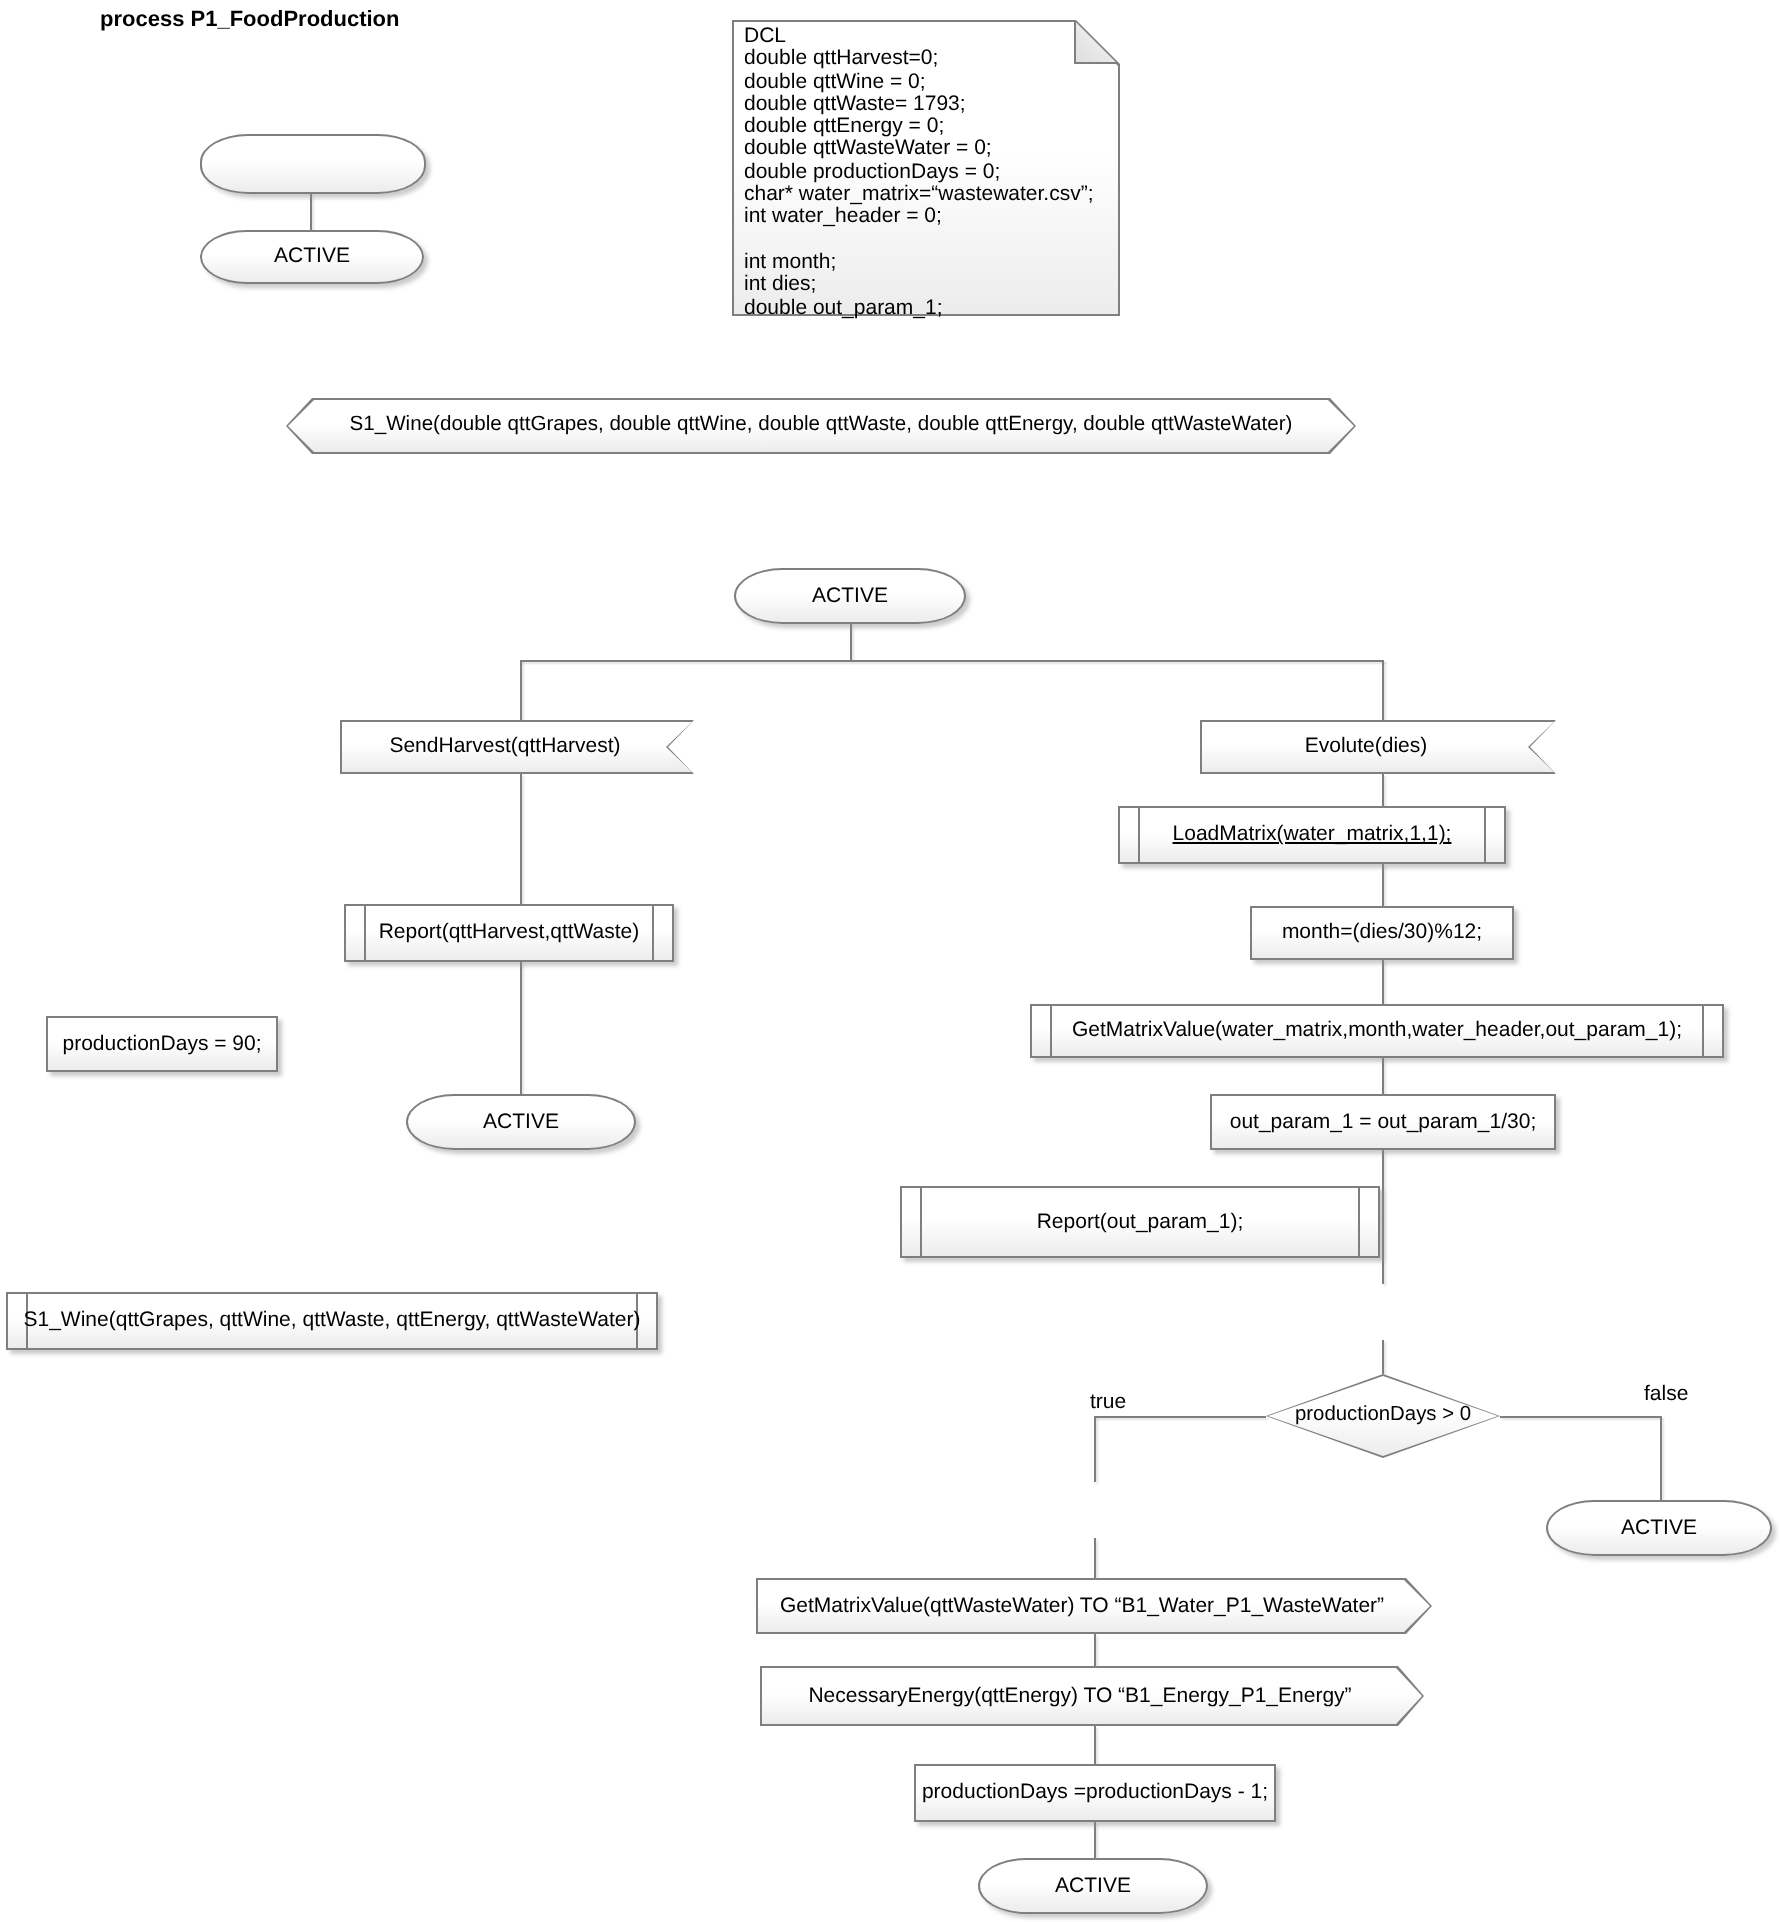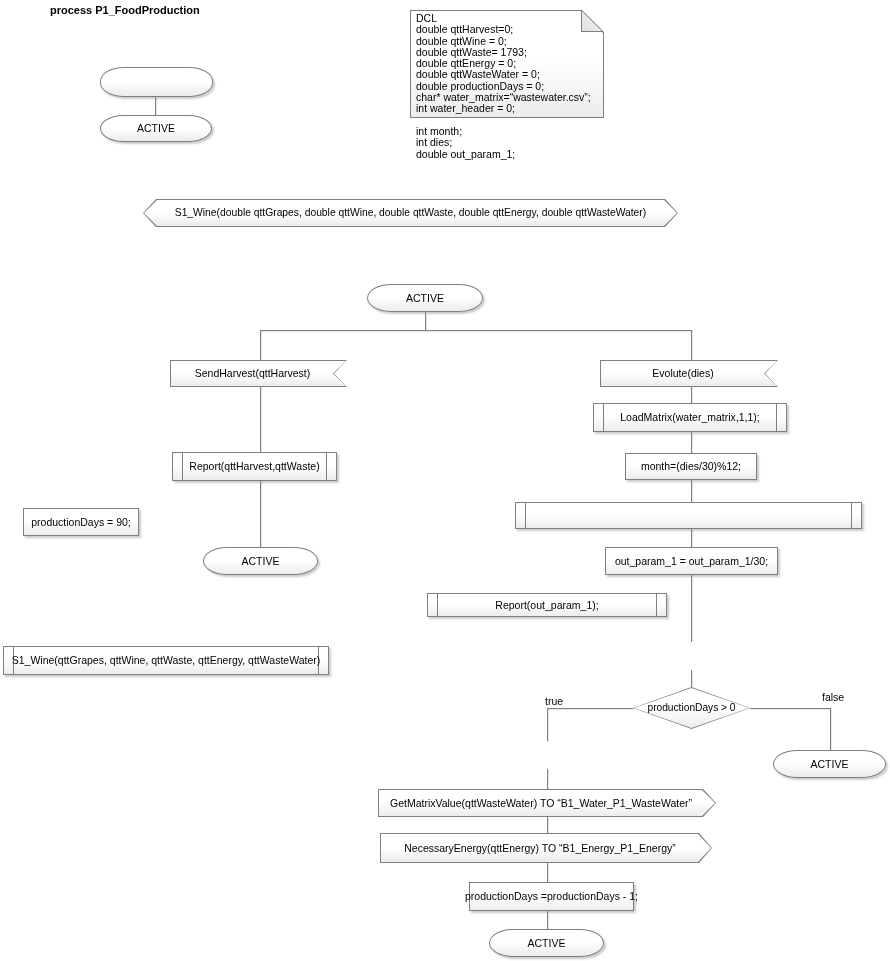--- a/index.html
+++ b/index.html
@@ -95,21 +95,21 @@
   <div class="branch-lbl" style="left:822px;top:691px;">false</div>
 
   <div class="node" style="left:100px;top:67px;width:113px;height:30px;">
     <div class="geo simple state"></div>
   </div>
   <div class="node" style="left:100px;top:115px;width:112px;height:27px;">
     <div class="geo simple state"></div>
     <span class="lbl">ACTIVE</span>
   </div>
 
-  <div class="node" style="left:366px;top:10px;width:194px;height:108px;align-items:flex-start;margin-left:44px;">
+  <div class="node" style="left:366px;top:10px;width:194px;height:148px;align-items:flex-start;">
     <div class="clipshape notecut">
         <div class="fill"></div>
       </div>
     <div class="fold" style="left:171px;">
         <div class="fill"></div>
       </div>
     <div class="note-lbl">DCL
 double qttHarvest=0;
 double qttWine = 0;
 double qttWaste= 1793;
@@ -158,40 +158,41 @@
     <span class="lbl">ACTIVE</span>
   </div>
 
   <div class="node" style="left:600px;top:360px;width:178px;height:27px;">
     <div class="clipshape in-r">
         <div class="fill"></div>
       </div>
     <span class="lbl" style="padding-right:12px;">Evolute(dies)</span>
   </div>
 
-  <div class="node" style="left:593px;top:403px;width:194px;height:29px;">
+  <div class="node" style="left:559px;top:403px;width:194px;height:29px;text-decoration:underline;">
     <div class="geo simple proc"></div>
     <span class="lbl">LoadMatrix(water_matrix,1,1);</span>
   </div>
 
   <div class="node" style="left:625px;top:453px;width:132px;height:27px;">
     <div class="geo simple"></div>
     <span class="lbl">month=(dies/30)%12;</span>
   </div>
 
   <div class="node" style="left:515px;top:502px;width:347px;height:27px;">
     <div class="geo simple proc"></div>
+    <span class="lbl">GetMatrixValue(water_matrix,month,water_header,out_param_1);</span>
   </div>
 
   <div class="node" style="left:605px;top:547px;width:173px;height:28px;">
     <div class="geo simple"></div>
     <span class="lbl">out_param_1 = out_param_1/30;</span>
   </div>
 
-  <div class="node" style="left:427px;top:593px;width:240px;height:24px;">
+  <div class="node" style="left:450px;top:593px;width:240px;height:36px;">
     <div class="geo simple proc"></div>
     <span class="lbl">Report(out_param_1);</span>
   </div>
 
 
   <div class="node" style="left:633px;top:687px;width:117px;height:42px;text-align:right;">
     <div class="clipshape diam">
         <div class="fill"></div>
       </div>
     <span class="lbl" style="font-size:10.2px;">productionDays &gt; 0</span>
@@ -210,21 +211,21 @@
     <span class="lbl" style="padding-right:12px;">GetMatrixValue(qttWasteWater) TO “B1_Water_P1_WasteWater”</span>
   </div>
 
   <div class="node" style="left:380px;top:833px;width:332px;height:30px;">
     <div class="clipshape out-r">
         <div class="fill"></div>
       </div>
     <span class="lbl" style="padding-right:12px;">NecessaryEnergy(qttEnergy) TO “B1_Energy_P1_Energy”</span>
   </div>
 
-  <div class="node" style="left:457px;top:882px;width:165px;height:29px;margin-left:12px;">
+  <div class="node" style="left:457px;top:882px;width:181px;height:29px;">
     <div class="geo simple"></div>
     <span class="lbl">productionDays =productionDays - 1;</span>
   </div>
 
   <div class="node" style="left:489px;top:929px;width:115px;height:28px;">
     <div class="geo simple state"></div>
     <span class="lbl">ACTIVE</span>
   </div>
 
   <div class="node" style="left:3px;top:646px;width:326px;height:29px;">

